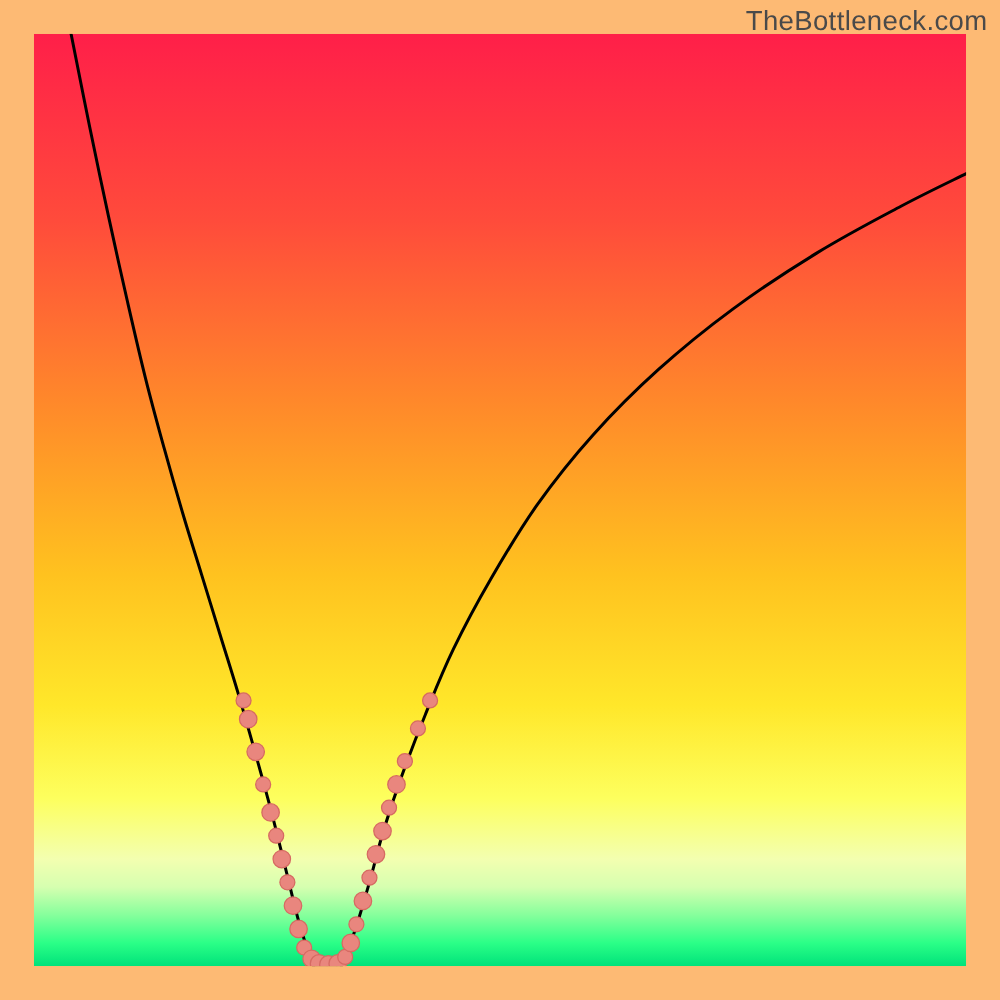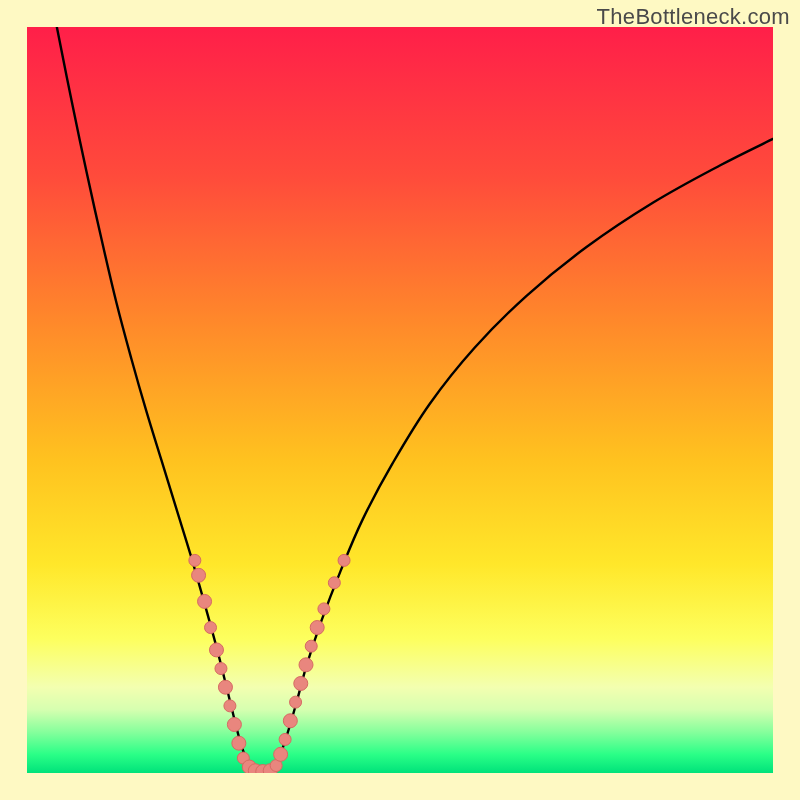--- a/index.html
+++ b/index.html
@@ -8,21 +8,21 @@
     width: 800px;
     height: 800px;
     overflow: hidden;
     font-family: Arial, Helvetica, sans-serif;
     background: #000;
   }
   .frame {
     position: relative;
     width: 800px;
     height: 800px;
-    background: #fef9c3;
+    background: #fdba74;
   }
   .watermark {
     position: absolute;
     top: 4px;
     right: 10px;
     color: #4a4a4a;
     font-size: 22px;
     font-weight: 500;
     letter-spacing: 0.3px;
     z-index: 50;

